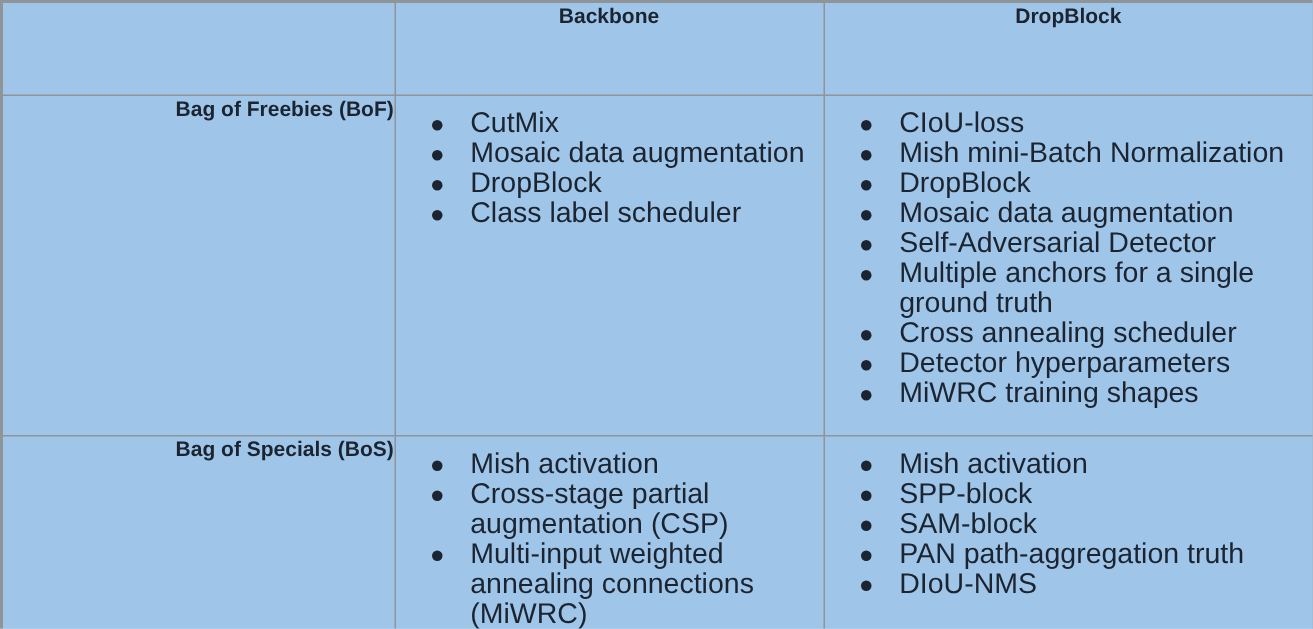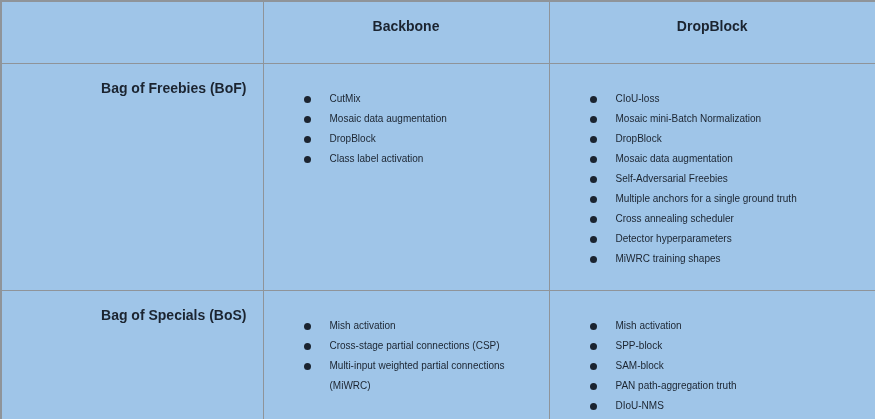--- a/index.html
+++ b/index.html
@@ -21,21 +21,21 @@
     width:875px;height:411px;
     border-collapse:collapse;
     table-layout:fixed;
     background:var(--cell-bg);
     border:2px solid var(--border-col);
   }
   table.bof-table td,table.bof-table th{
     border:1px solid var(--border-col);
     background:var(--cell-bg);
     vertical-align:top;
-    padding:16px;
+    padding:0;
   }
   col.c1{width:262px;}
   col.c2{width:286px;}
   col.c3{width:327px;}
   tr.header-row{height:62px;}
   tr.row-bof{height:227px;}
   tr.row-bos{height:139px;}
   .header-cell{
     font-weight:bold;
     font-size:14px;
@@ -48,21 +48,21 @@
     text-align:right;
     padding:9px 8px 0 9px;
   }
   ul.bullet-list{
     margin:0;
     padding:9px 6px 0 0;
     list-style:none;
   }
   li.bullet-item{
     position:relative;
-    font-size:10px;
+    font-size:19px;
     line-height:20px;
     padding-left:50px;
   }
   li.bullet-item::before{
     content:"";
     position:absolute;
     left:24px;
     top:7px;
     width:7px;
     height:7px;
@@ -89,44 +89,44 @@
     <td class="header-cell">Backbone</td>
     <td class="header-cell">DropBlock</td>
   </tr>
   <tr class="row-bof">
     <td class="label-cell">Bag of Freebies (BoF)</td>
     <td>
       <ul class="bullet-list">
             <li class="bullet-item">CutMix</li>
             <li class="bullet-item">Mosaic data augmentation</li>
             <li class="bullet-item">DropBlock</li>
-            <li class="bullet-item">Class label activation</li>
+            <li class="bullet-item">Class label scheduler</li>
           </ul>
     </td>
     <td>
       <ul class="bullet-list">
             <li class="bullet-item">CIoU-loss</li>
-            <li class="bullet-item">Mosaic mini-Batch Normalization</li>
+            <li class="bullet-item">Mish mini-Batch Normalization</li>
             <li class="bullet-item">DropBlock</li>
             <li class="bullet-item">Mosaic data augmentation</li>
-            <li class="bullet-item">Self-Adversarial Freebies</li>
+            <li class="bullet-item">Self-Adversarial Detector</li>
             <li class="bullet-item">Multiple anchors for a single ground truth</li>
             <li class="bullet-item">Cross annealing scheduler</li>
             <li class="bullet-item">Detector hyperparameters</li>
             <li class="bullet-item">MiWRC training shapes</li>
           </ul>
     </td>
   </tr>
   <tr class="row-bos">
     <td class="label-cell">Bag of Specials (BoS)</td>
     <td>
       <ul class="bullet-list">
             <li class="bullet-item">Mish activation</li>
-            <li class="bullet-item">Cross-stage partial connections (CSP)</li>
-            <li class="bullet-item">Multi-input weighted partial connections (MiWRC)</li>
+            <li class="bullet-item">Cross-stage partial augmentation (CSP)</li>
+            <li class="bullet-item">Multi-input weighted annealing connections (MiWRC)</li>
           </ul>
     </td>
     <td>
       <ul class="bullet-list">
             <li class="bullet-item">Mish activation</li>
             <li class="bullet-item">SPP-block</li>
             <li class="bullet-item">SAM-block</li>
             <li class="bullet-item">PAN path-aggregation truth</li>
             <li class="bullet-item">DIoU-NMS</li>
           </ul>

